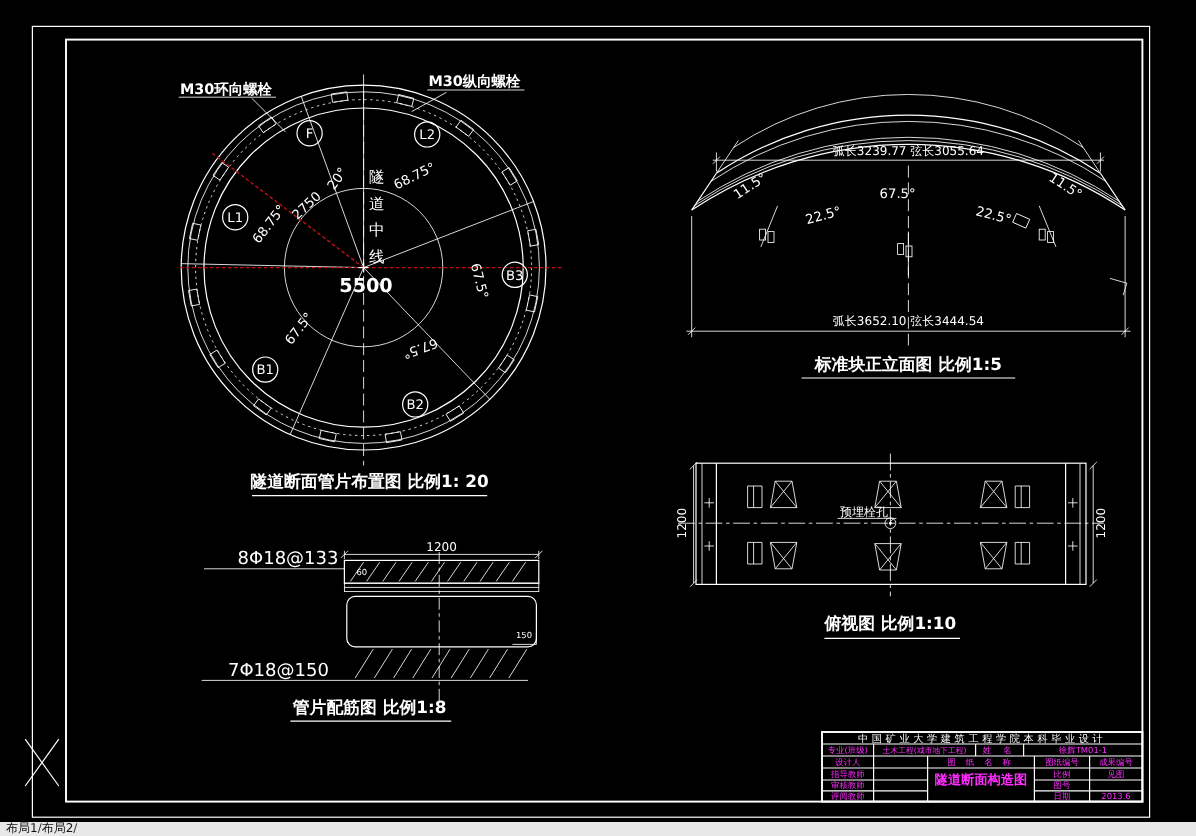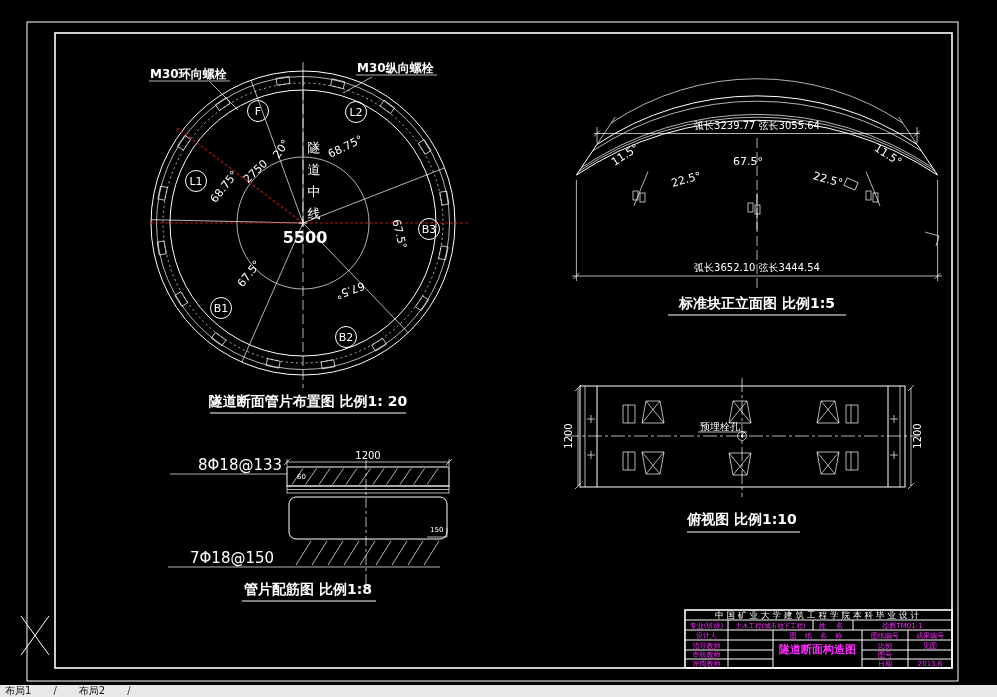--- a/index.html
+++ b/index.html
@@ -11,21 +11,21 @@
   .thin{stroke-width:0.7;}
   .thick{stroke-width:1.6;}
   .red{stroke:#bb1111;fill:none;}
   .mg{fill:#ff2bff;}
   .cap{font-size:14px;font-weight:bold;}
   .dim{font-size:10px;}
   .ang{font-size:11px;}
   .mid{text-anchor:middle;}
   .tabbar{position:absolute;left:0;bottom:0;width:100%;height:12px;
           background:#e8e8e8;color:#111;font-size:10px;line-height:12px;
-          display:flex;gap:22px;padding-left:5px;box-sizing:border-box;}
+          display:flex;gap:0;padding-left:5px;box-sizing:border-box;}
   .tabbar .sep{color:#333;}
 </style>
 </head>
 <body>
 
 <svg width="997" height="686" viewBox="0 0 997 686">
 
   <g>
     <rect x="27" y="22" width="931" height="659" class="ln"></rect>
     <rect x="55" y="33" width="897" height="635" class="ln thick"></rect>

